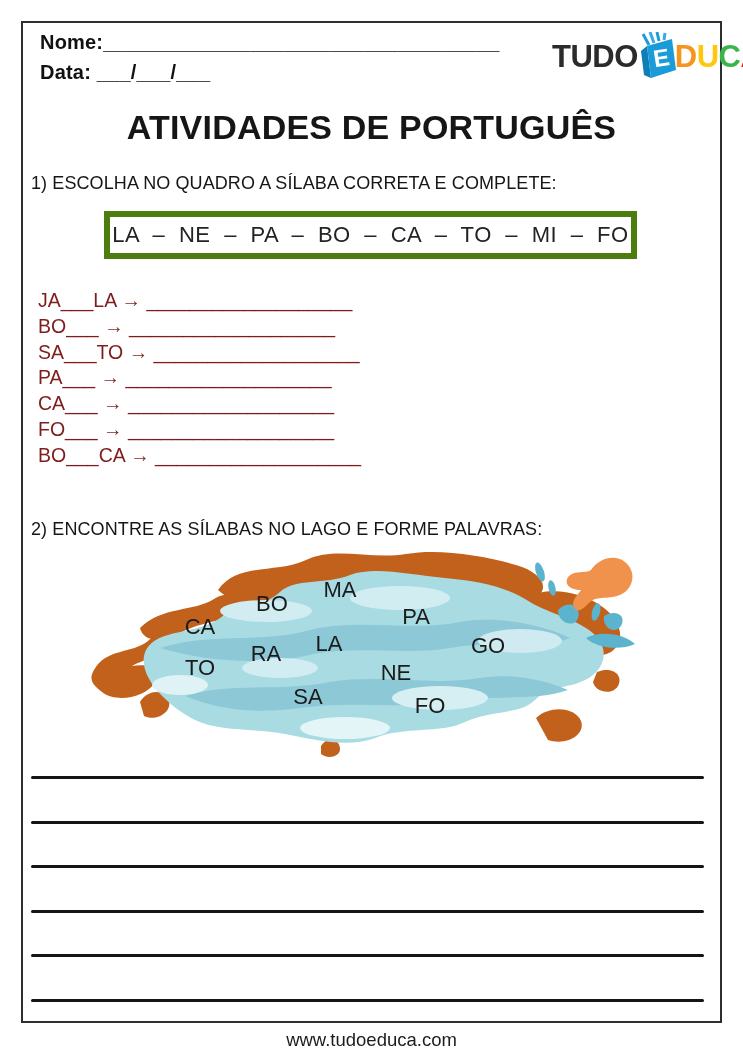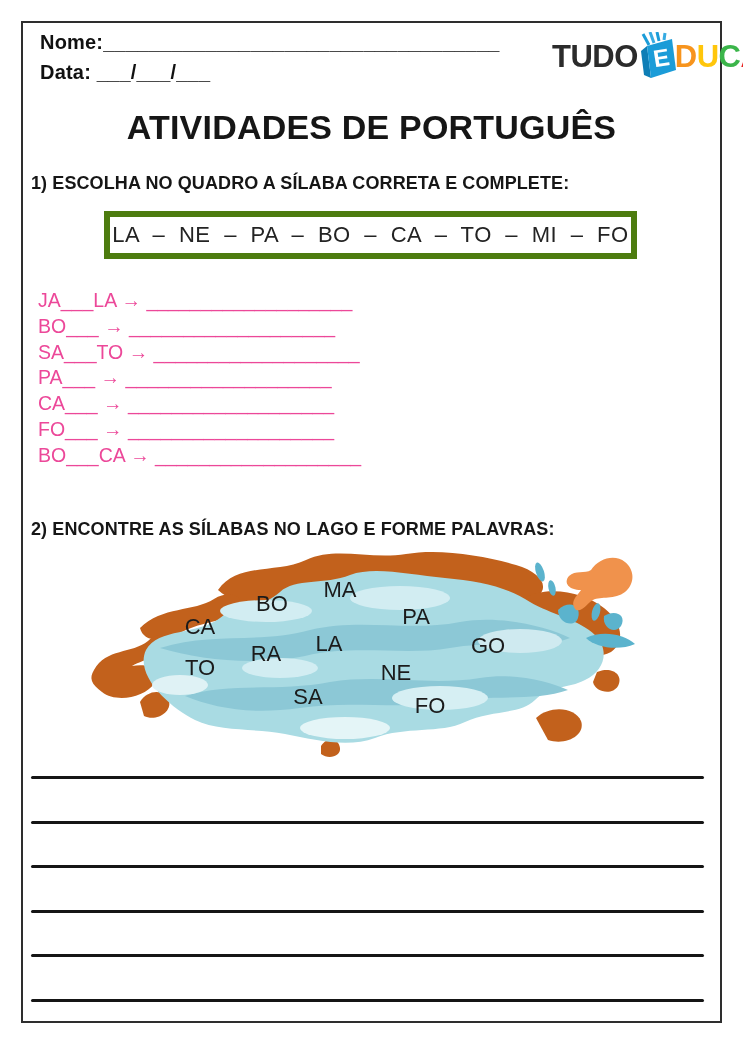--- a/index.html
+++ b/index.html
@@ -26,33 +26,33 @@
   .logo .book{width:44px;height:52px;margin:0 -5px 0 -2px;position:relative;top:2px;}
   .logo .lg-d{color:#F7941D;}
   .logo .lg-u{color:#FFC60B;}
   .logo .lg-c{color:#3BB54A;}
   .logo .lg-a{color:#E8201E;}
   .page-title{
     position:absolute;left:21px;top:108px;width:701px;text-align:center;
     font-size:34px;font-weight:800;color:#161616;letter-spacing:.2px;
   }
   .ex-heading{
-    position:absolute;left:31px;font-size:18px;font-weight:700;color:#161616;
+    position:absolute;left:31px;font-size:18px;font-weight:400;color:#161616;
     letter-spacing:.1px;white-space:nowrap;
   }
   #ex1-heading{top:173px;}
   #ex2-heading{top:519px;}
   .syllable-box{
     position:absolute;left:104px;top:211px;width:533px;height:48px;
     border:6px solid #4d7c0f;box-sizing:border-box;
     display:flex;align-items:center;justify-content:center;
     font-size:22px;color:#232323;word-spacing:7px;letter-spacing:.5px;
   }
   .word-list{
-    position:absolute;left:38px;top:288px;font-size:19.5px;color:#ec4899;
+    position:absolute;left:38px;top:288px;font-size:19.5px;color:#7f1d1d;
     line-height:25.8px;white-space:nowrap;
   }
   .lake{position:absolute;left:88px;top:548px;width:584px;height:218px;}
   .answer-line{
     position:absolute;left:31px;width:673px;height:3px;background:#151515;border-radius:2px;
   }
   .footer{
     position:absolute;left:0;top:1029px;width:743px;text-align:center;
     font-size:18.5px;color:#1c1c1c;
   }
@@ -165,14 +165,15 @@
     </g>
   </svg>
 
   <div class="answer-line" style="top:776px"></div>
   <div class="answer-line" style="top:821px"></div>
   <div class="answer-line" style="top:865px"></div>
   <div class="answer-line" style="top:910px"></div>
   <div class="answer-line" style="top:954px"></div>
   <div class="answer-line" style="top:999px"></div>
 
+  <div class="footer">www.tudoeduca.com</div>
 
 </div>
 
 </body></html>

